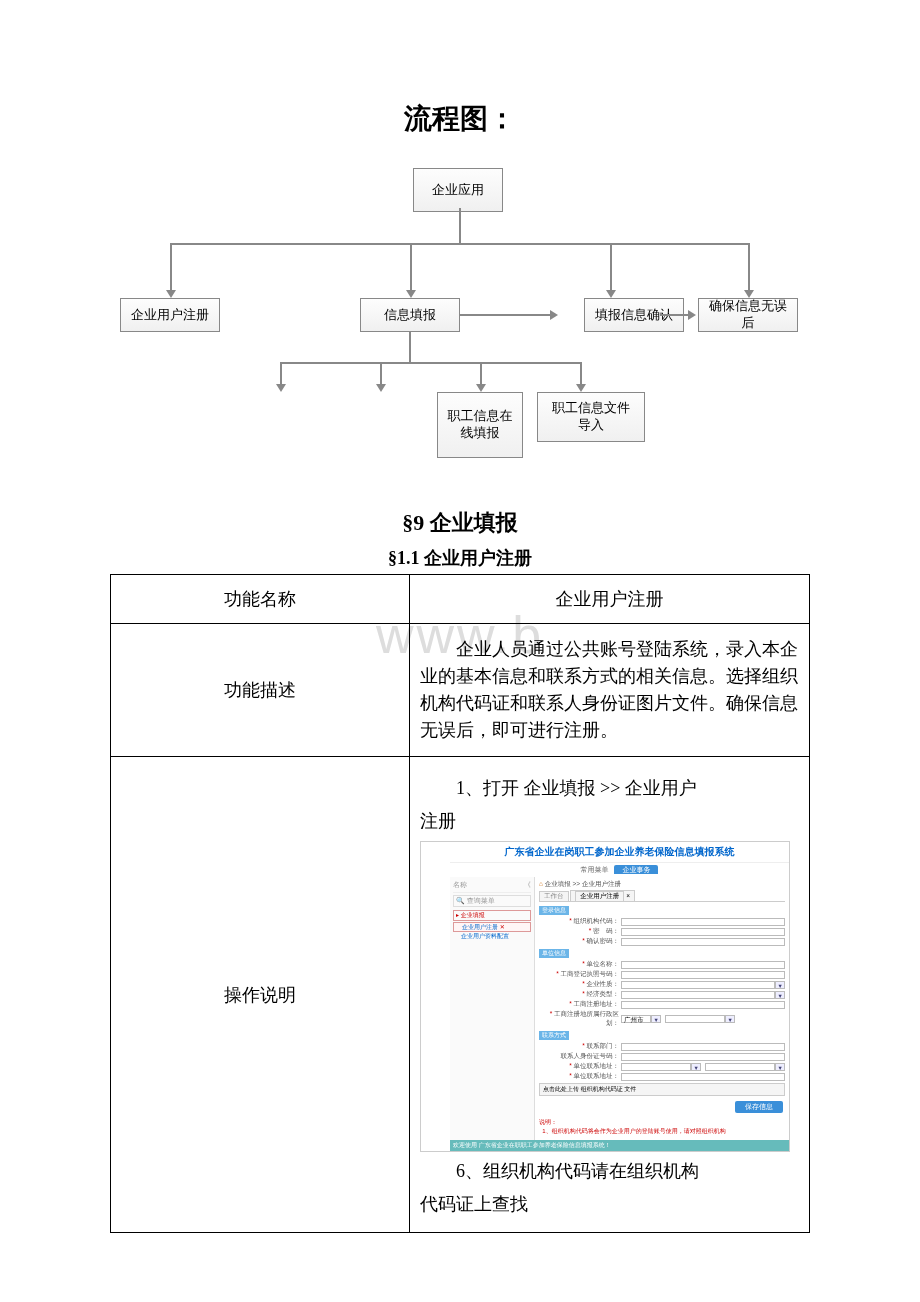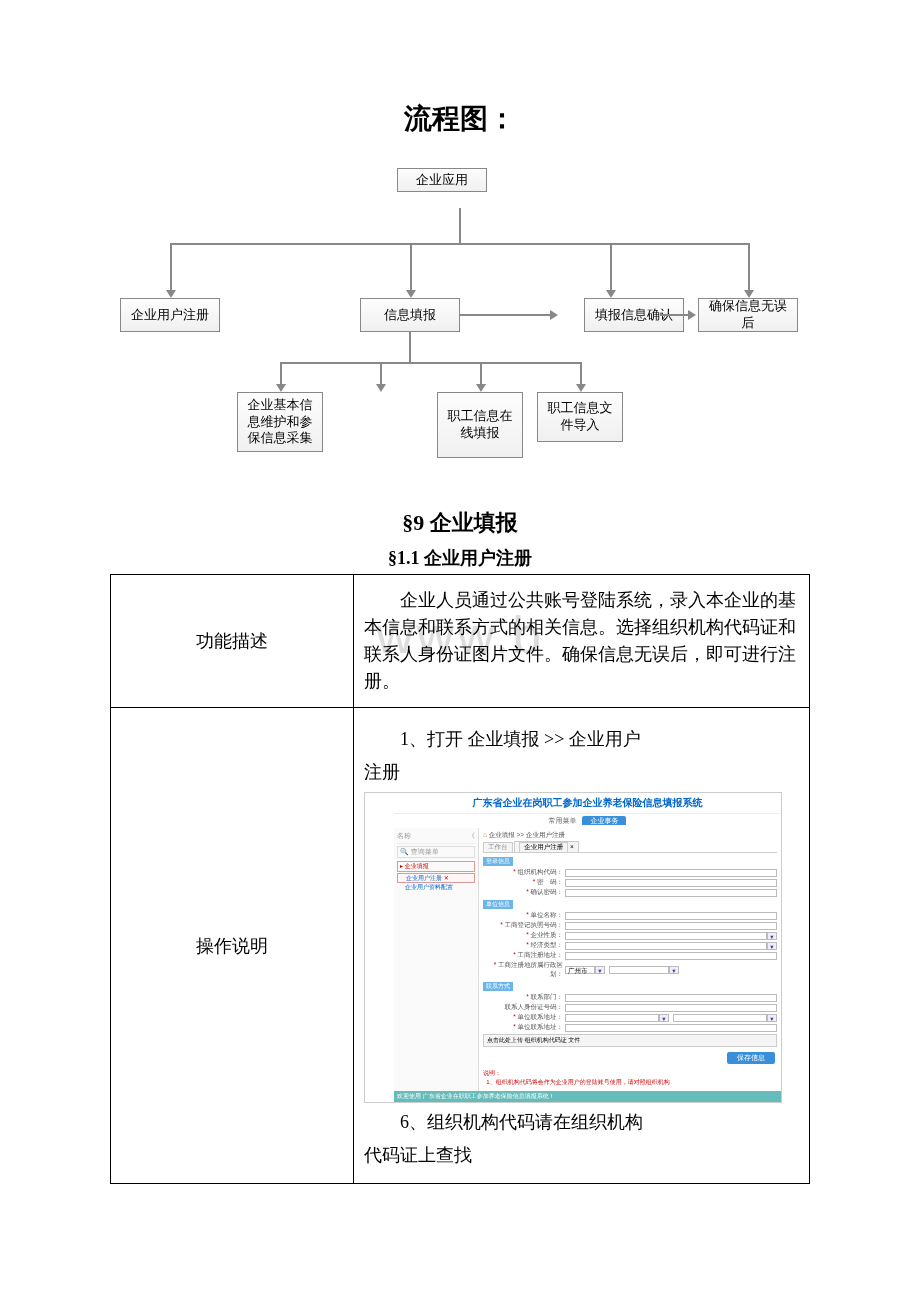--- a/index.html
+++ b/index.html
@@ -112,26 +112,26 @@
       line-height: 1.5;
       margin: 6px 0;
     }
     .step-text-noindent {
       line-height: 1.5;
       margin: 2px 0;
     }
     
     
     .screenshot {
-      width: 418px;
+      width: 370px;
       border: 1px solid #ccc;
       background: #fff;
       font-size: 8px;
       font-family: "Microsoft YaHei", sans-serif;
-      margin: 6px 17px 6px 0;
+      margin: 6px 4px 6px 0;
       padding-left: 29px;
     }
     .ss-header {
       background: #fff;
       color: #0066cc;
       font-weight: bold;
       text-align: center;
       padding: 3px 0;
       border-bottom: 1px solid #eee;
       font-size: 10px;
@@ -182,21 +182,21 @@
   </style>
 </head>
 <body>
 
 <div class="watermark">www.b</div>
 
 <div class="title">流程图：</div>
 
 <div class="flowchart">
 
-  <div class="flow-box" style="left:287px; top:0; width:90px; height:24px;">企业应用</div>
+  <div class="flow-box" style="left:303px; top:0; width:90px; height:44px;">企业应用</div>
 
   <div class="flow-line" style="left:349px; top:40px; width:2px; height:35px;"></div>
 
   <div class="flow-line" style="left:60px; top:75px; width:580px; height:2px;"></div>
 
   <div class="flow-line" style="left:60px; top:75px; width:2px; height:50px;"></div>
   <div class="flow-arrow-down" style="left:56px; top:122px;"></div>
   <div class="flow-line" style="left:300px; top:75px; width:2px; height:50px;"></div>
   <div class="flow-arrow-down" style="left:296px; top:122px;"></div>
   <div class="flow-line" style="left:500px; top:75px; width:2px; height:50px;"></div>
@@ -220,30 +220,33 @@
 
   <div class="flow-line" style="left:170px; top:194px; width:2px; height:25px;"></div>
   <div class="flow-arrow-down" style="left:166px; top:216px;"></div>
   <div class="flow-line" style="left:270px; top:194px; width:2px; height:25px;"></div>
   <div class="flow-arrow-down" style="left:266px; top:216px;"></div>
   <div class="flow-line" style="left:370px; top:194px; width:2px; height:25px;"></div>
   <div class="flow-arrow-down" style="left:366px; top:216px;"></div>
   <div class="flow-line" style="left:470px; top:194px; width:2px; height:25px;"></div>
   <div class="flow-arrow-down" style="left:466px; top:216px;"></div>
 
-  <div class="flow-box" style="left:127px; top:224px; width:86px; height:60px;">企业基本信息维护和参保信息采集</div>
   <div class="flow-box" style="left:327px; top:224px; width:86px; height:66px;">职工信息在线填报</div>
-  <div class="flow-box" style="left:427px; top:224px; width:86px; height:50px;">职工信息文件导入</div>
+  <div class="flow-box" style="left:427px; top:224px; width:108px; height:50px;">职工信息文件导入</div>
 </div>
 
 <div class="section-title">§9 企业填报</div>
 <div class="subsection-title">§1.1 企业用户注册</div>
 
 <table class="spec-table">
   <tbody>
+      <tr>
+    <td class="label-cell">功能名称</td>
+    <td class="value-cell" style="text-align:center;">企业用户注册</td>
+  </tr>
   <tr>
     <td class="label-cell">功能描述</td>
     <td class="value-cell">
       <div class="desc-text" style="text-indent:0;">　　企业人员通过公共账号登陆系统，录入本企业的基本信息和联系方式的相关信息。选择组织机构代码证和联系人身份证图片文件。确保信息无误后，即可进行注册。</div>
     </td>
   </tr>
   <tr>
     <td class="label-cell">操作说明</td>
     <td class="value-cell">
       <div class="step-text">1、打开 企业填报 &gt;&gt; 企业用户</div>

